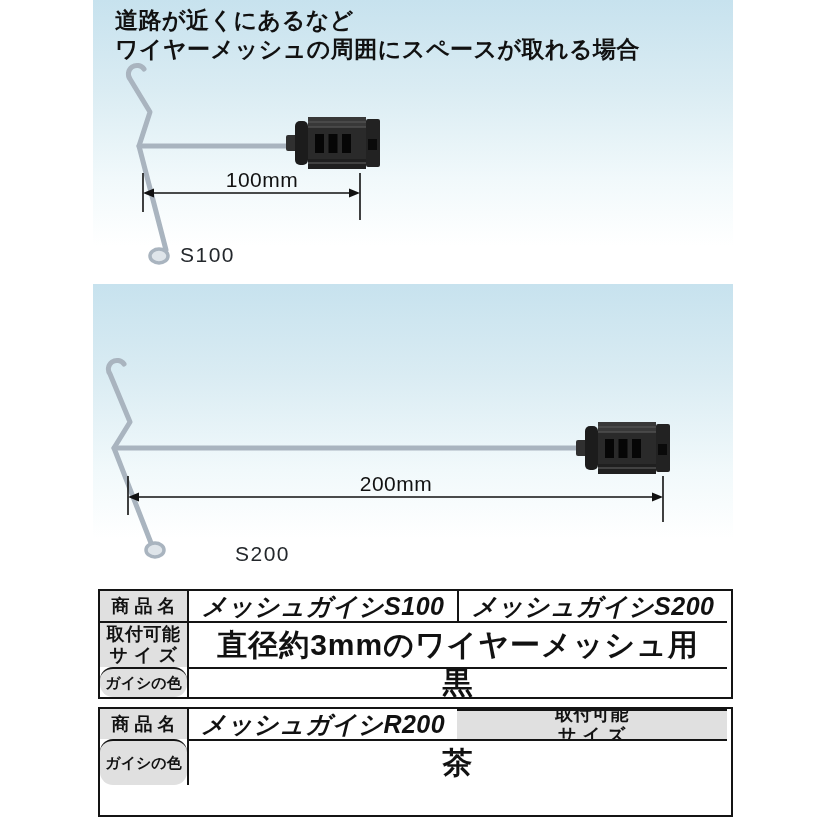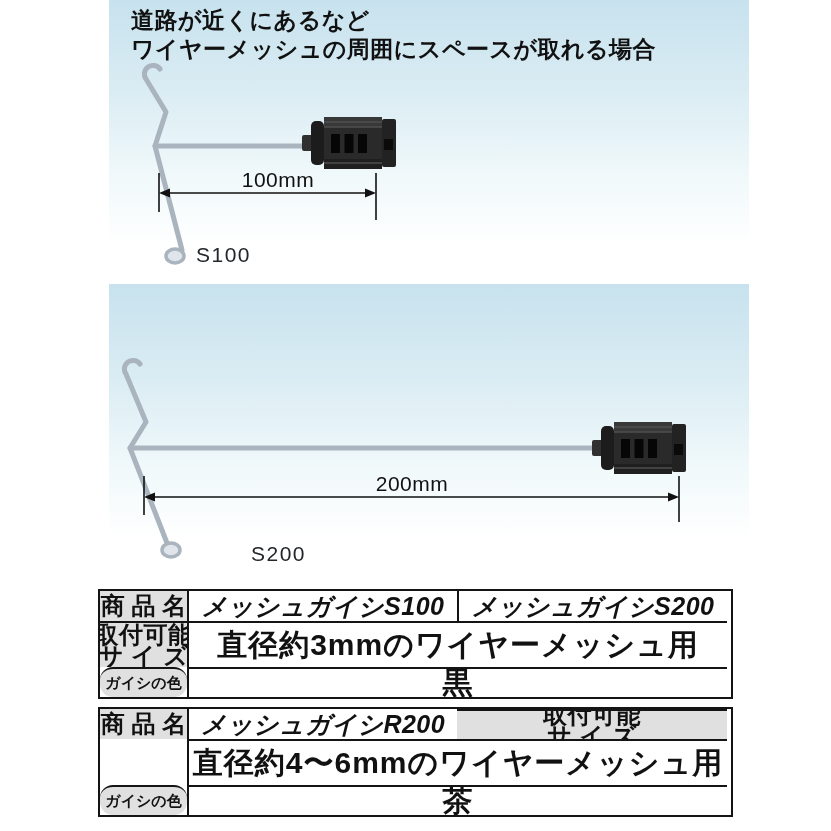--- a/index.html
+++ b/index.html
@@ -5,41 +5,41 @@
   :root{
     --panel-blue:#c7e2ee; --heading-text:#111111; --table-border:#141414;
     --label-cell-bg:#e0e0e0; --table-text:#111111; --wire:#a9b4bf;
     --insulator-body:#2a2a2a; --dimension:#111111;
   }
   *{margin:0;padding:0;box-sizing:border-box;}
   body{background:#ffffff;font-family:"Liberation Sans","DejaVu Sans",sans-serif;}
   .page{position:relative;width:831px;height:831px;background:#ffffff;overflow:hidden;}
 
   
-  .panel{position:absolute;left:109px;width:640px;
+  .panel{position:absolute;left:93px;width:640px;
          background:linear-gradient(180deg,var(--panel-blue) 0%,#daecf3 32%,#f1f9fb 64%,#ffffff 88%);}
   .panel1{top:0;height:280px;}
   .panel2{top:284px;height:290px;}
   .heading{position:absolute;left:22px;top:6px;font-size:23px;line-height:29px;
            font-weight:700;color:var(--heading-text);letter-spacing:0.5px;white-space:nowrap;}
   .panel svg{position:absolute;left:0;top:0;}
 
   .dim-text{font-size:21px;font-weight:500;fill:var(--dimension);letter-spacing:0.5px;}
   .prod-text{font-size:21px;font-weight:500;fill:#23272b;letter-spacing:1.5px;}
 
   
   .spec{position:absolute;left:98px;top:589px;width:635px;}
   .spec-block{display:grid;grid-template-columns:87px 270px 270px;grid-template-rows:30px 46px 30px;
               border:2px solid var(--table-border);background:#ffffff;}
   .spec-block + .spec-block{margin-top:8px;}
   .cell{border-left:2px solid var(--table-border);border-top:2px solid var(--table-border);
         display:flex;align-items:center;justify-content:center;color:var(--table-text);
         overflow:hidden;white-space:nowrap;}
   .c0{border-left:none;} .r0{border-top:none;}
-  .lbl{background:var(--label-cell-bg);font-size:24px;font-weight:700;}
+  .lbl{background:var(--label-cell-bg);font-size:18px;font-weight:700;}
   .lbl-small{font-size:15px;border-radius:13px;}
   .lbl-2line{flex-direction:column;line-height:21px;letter-spacing:0.5px;}
   .prod{font-size:25px;font-weight:700;letter-spacing:0.5px;font-style:italic;}
   .val{grid-column:2/4;font-size:30px;font-weight:700;letter-spacing:1px;}
 </style>
 </head>
 <body>
 
 <div class="page">
 
@@ -132,20 +132,19 @@
     </div>
 
     <div class="spec-block">
       <div class="cell lbl c0 r0">商 品 名</div>
       <div class="cell prod r0">メッシュガイシR200</div>
 
       <div class="cell lbl lbl-2line c0">
         <div>取付可能</div>
         <div>サ イ ズ</div>
       </div>
-      <div class="cell val">直径約4〜6mmのワイヤーメッシュ用</div>
 
       <div class="cell lbl lbl-small c0">ガイシの色</div>
       <div class="cell val">茶</div>
     </div>
 
   </div>
 </div>
 
 </body></html>

